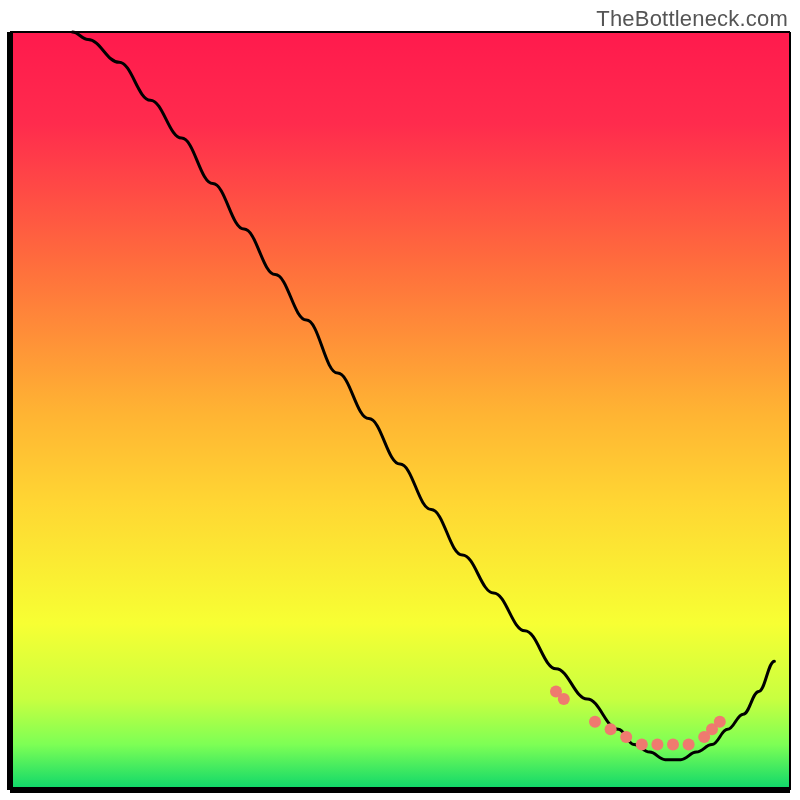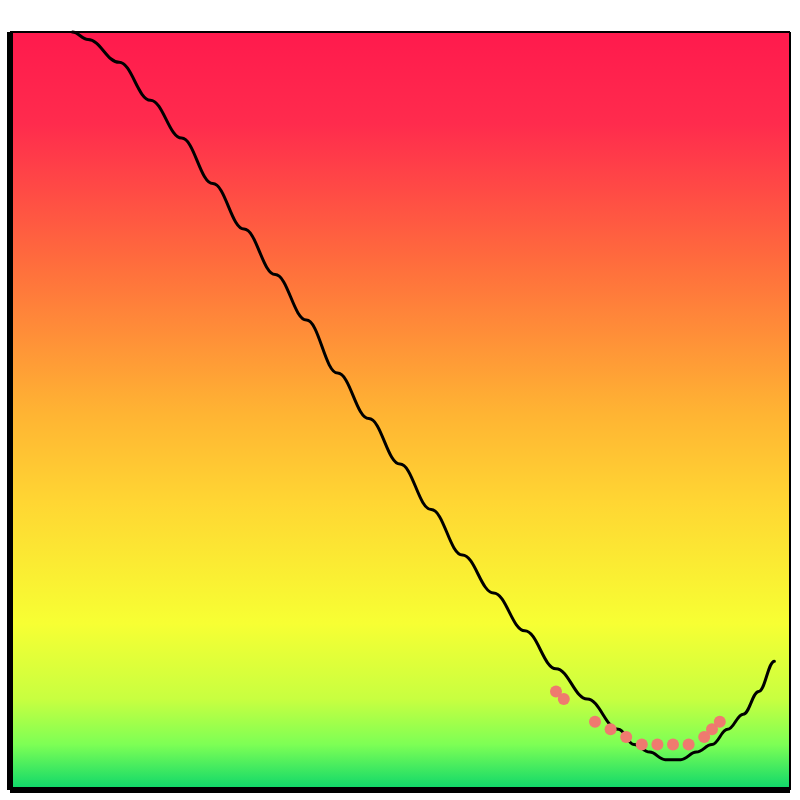--- a/index.html
+++ b/index.html
@@ -26,20 +26,21 @@
     letter-spacing: 0.2px;
   }
   svg {
     display: block;
   }
 </style>
 </head>
 <body>
 
 <div class="frame">
+  <div class="watermark">TheBottleneck.com</div>
   <svg id="chart-svg" width="800" height="800" viewBox="0 0 800 800">
       <defs>
         <linearGradient id="bg-grad" x1="0" y1="0" x2="0" y2="1">
           <stop offset="0%" stop-color="#ff1a4d"></stop>
           <stop offset="12%" stop-color="#ff2b4d"></stop>
           <stop offset="30%" stop-color="#ff6b3d"></stop>
           <stop offset="50%" stop-color="#ffb333"></stop>
           <stop offset="62%" stop-color="#ffd633"></stop>
           <stop offset="78%" stop-color="#f7ff33"></stop>
           <stop offset="88%" stop-color="#c8ff40"></stop>

